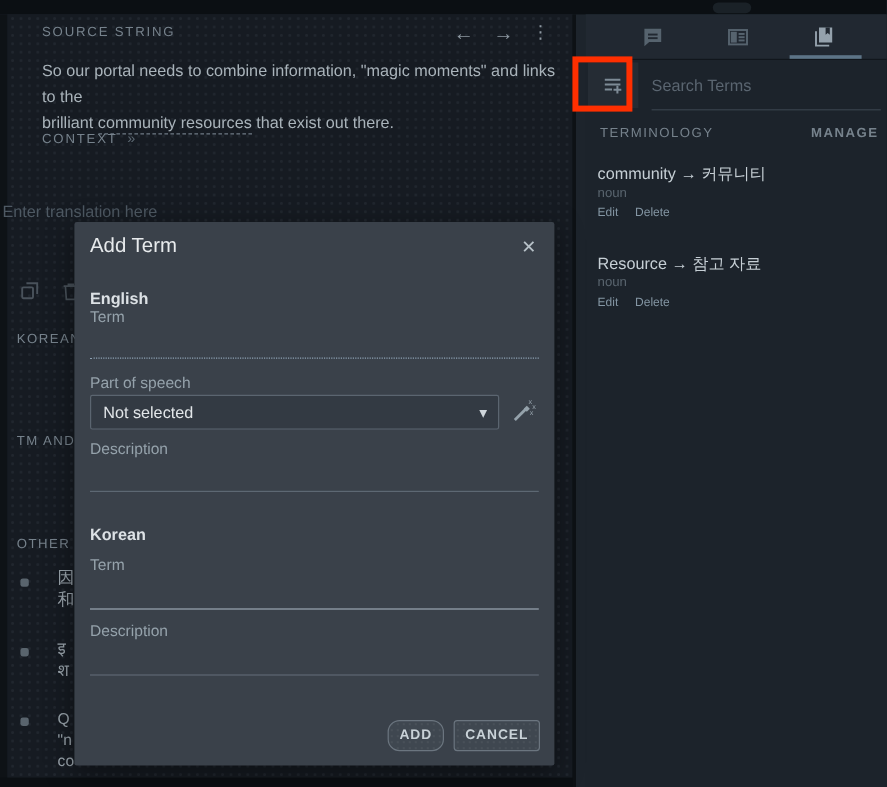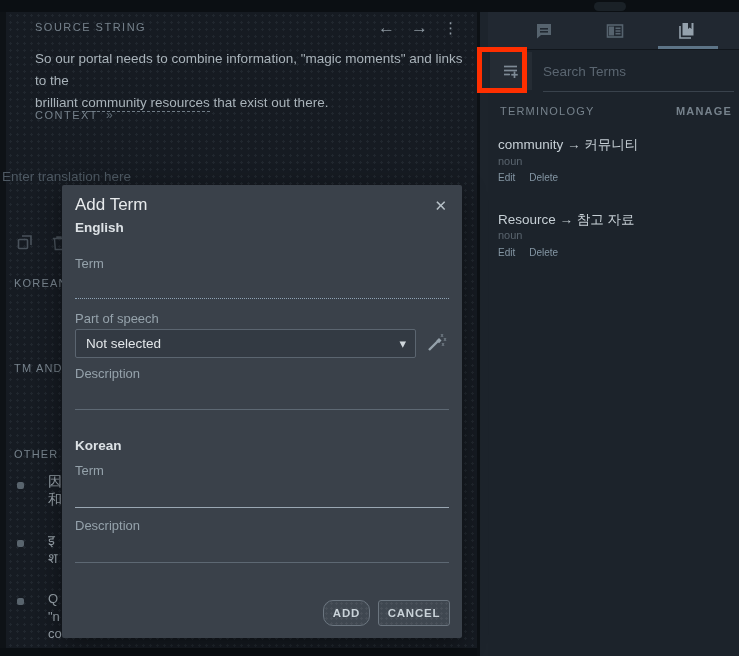--- a/index.html
+++ b/index.html
@@ -89,21 +89,21 @@
   .modal-title { position:absolute; left:13px; top:10px; font-size:17px; font-weight:500; color:#e7eaec; }
   .modal-close { position:absolute; right:15px; top:12px; font-size:15px; color:#b7c1c8; cursor:pointer; }
   .m-section { position:absolute; left:13px; font-size:13.5px; font-weight:bold; color:#dce1e5; }
   .m-label { position:absolute; left:13px; font-size:13px; color:#95a2ab; }
   .m-input { position:absolute; left:13px; width:374px; background:transparent; border:none; outline:none;
              font-family:"Liberation Sans", sans-serif; font-size:13.5px; color:#e2e6e9; }
   .u-dotted { border-bottom:1px dotted #8ea2b4; }
   .u-solid  { border-bottom:1px solid #5d6873; }
   .u-light  { border-bottom:1px solid #9aa7b3; }
 
-  .sec-en { top:35px; } .lbl-term-en { top:71px; }
+  .sec-en { top:56px; } .lbl-term-en { top:71px; }
   .inp-term-en { top:88px; height:26px; }
   .lbl-pos { top:126px; }
   .pos-select { position:absolute; left:13px; top:144px; width:341px; height:29px;
                 background:#333a43; border:1px solid #5b6570; border-radius:2px;
                 font-size:13.5px; font-weight:500; color:#e2e6e9; line-height:27px;
                 padding-left:10px; cursor:pointer; }
   .pos-chevron { position:absolute; right:9px; top:0; font-size:13px; color:#cfd6db; }
   .wand-btn { position:absolute; left:363px; top:147px; width:22px; height:22px; cursor:pointer; }
   .lbl-desc-en { top:181px; }
   .inp-desc-en { top:198px; height:27px; }

